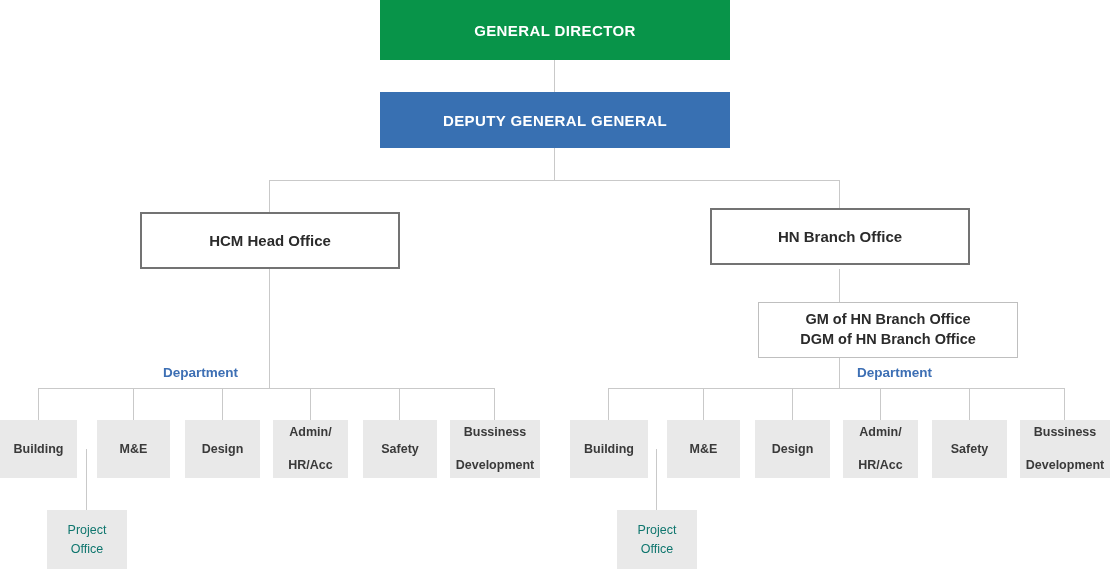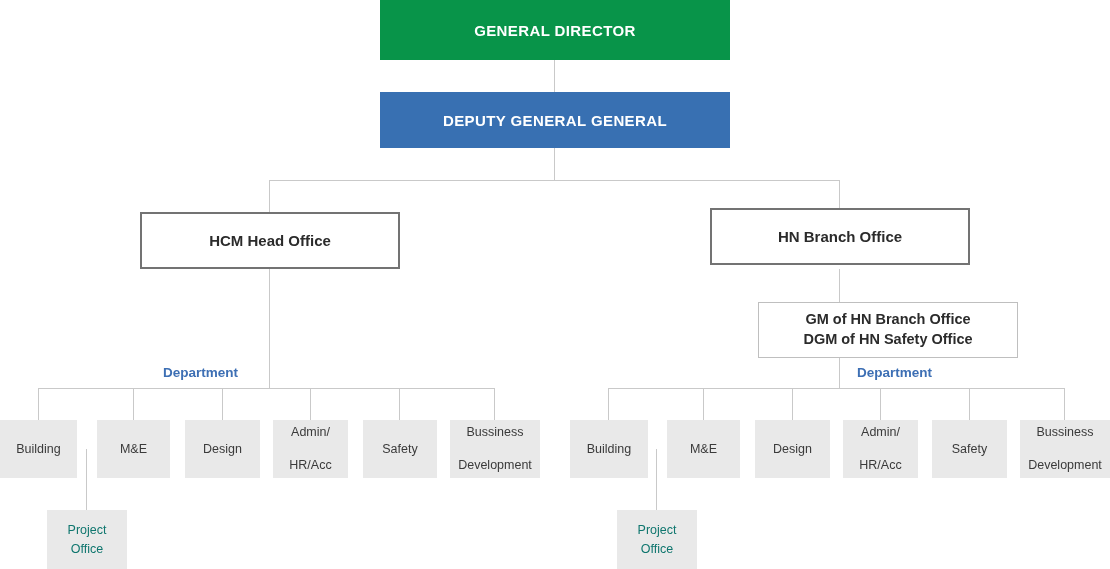--- a/index.html
+++ b/index.html
@@ -105,21 +105,21 @@
     background: #e9e9e9;
     color: #3a3a3a;
     font-size: 12.5px;
     display: flex;
     align-items: center;
     justify-content: center;
     text-align: center;
     line-height: 1.35;
     padding: 2px 3px;
   }
-  .chip span { display: block; }
+  .chip span { display: block; font-weight: bold; }
 
   .chip-proj {
     position: absolute;
     box-sizing: border-box;
     background: #e9e9e9;
     color: #0f766e;
     font-size: 12.5px;
     display: flex;
     align-items: center;
     justify-content: center;
@@ -168,21 +168,21 @@
   <div class="node node-gd">GENERAL DIRECTOR</div>
 
   <div class="node node-dgd">DEPUTY GENERAL GENERAL</div>
 
   <div class="node node-office node-hcm">HCM Head Office</div>
 
   <div class="node node-office node-hn">HN Branch Office</div>
 
   <div class="node node-gm">
     <span>GM of HN Branch Office</span>
-    <span>DGM of HN Safety Office</span>
+    <span>DGM of HN Branch Office</span>
   </div>
 
   <div class="dept-label" style="left:163px; top:365px;">Department</div>
 
   <div class="dept-label" style="left:857px; top:365px;">Department</div>
 
   <div class="chip" style="left:0px; top:420px; width:77px; height:58px;">
     <span>
         <span>Building</span>
       </span>

